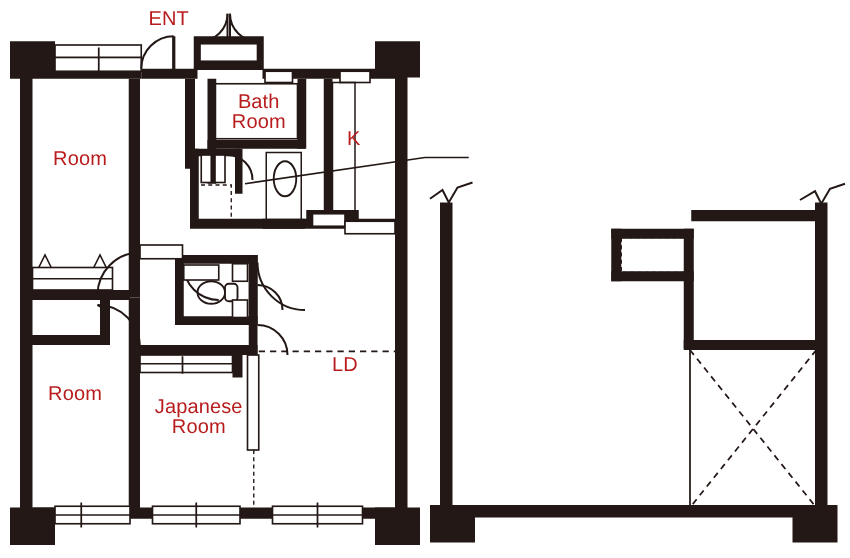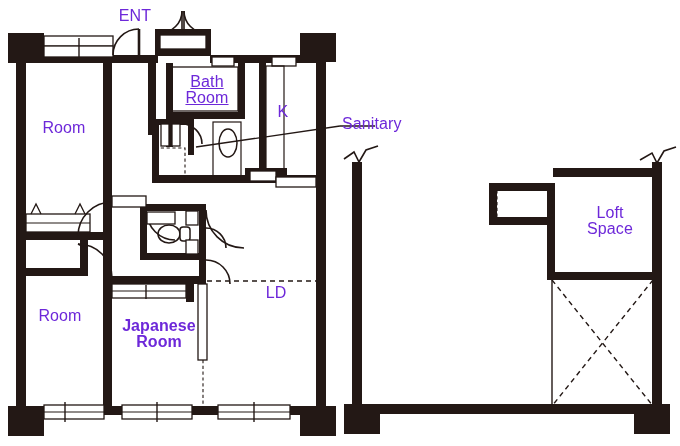--- a/index.html
+++ b/index.html
@@ -61,21 +61,21 @@
     stroke-width: 1.3;
   }
   .break-mark {
     stroke: #231815;
     fill: none;
     stroke-width: 1.6;
     stroke-linejoin: miter;
   }
   .plan-label {
     position: absolute;
-    color: #6d28d9;
+    color: #b91c1c;
     font-family: "Liberation Sans", sans-serif;
     white-space: pre;
     line-height: 1.02;
     text-align: center;
     letter-spacing: 0.1px;
   }
 </style>
 </head>
 <body>
 
@@ -278,33 +278,30 @@
       <rect class="dash-line-fine" x="497" y="190" width="55" height="28"></rect>
 
       <line class="thin-line" x1="552" y1="280" x2="552" y2="406" stroke-width="1.4"></line>
       <line class="dash-line" x1="552" y1="280" x2="653" y2="406"></line>
       <line class="dash-line" x1="653" y1="280" x2="552" y2="406"></line>
     </g>
   </svg>
 
   <div class="plan-label" style="left:108px; top:8px; width:54px; font-size:16px;">ENT</div>
 
-  <div class="plan-label" style="left:172px; top:74px; width:70px; font-size:16px;text-decoration:underline;"><span style="white-space:pre-line;">Bath
+  <div class="plan-label" style="left:172px; top:74px; width:70px; font-size:16px;"><span style="white-space:pre-line;">Bath
 Room</span></div>
 
   <div class="plan-label" style="left:270px; top:104px; width:26px; font-size:16px;">K</div>
 
   <div class="plan-label" style="left:29px; top:120px; width:70px; font-size:16px;">Room</div>
 
   <div class="plan-label" style="left:25px; top:308px; width:70px; font-size:16px;">Room</div>
 
-  <div class="plan-label" style="left:115px; top:318px; width:88px; font-size:16px;"><span style="white-space:pre-line;font-weight:bold;">Japanese
+  <div class="plan-label" style="left:115px; top:318px; width:88px; font-size:16px;"><span style="white-space:pre-line;">Japanese
 Room</span></div>
 
   <div class="plan-label" style="left:256px; top:285px; width:40px; font-size:16px;">LD</div>
 
-  <div class="plan-label" style="left:570px; top:205px; width:80px; font-size:16px;"><span style="white-space:pre-line;">Loft
-Space</span></div>
-
-
-  <div class="plan-label" style="left:342px; top:116px; width:90px; text-align:left; font-size:16px;">Sanitary</div>
+
+
 
 </div>
 
 </body></html>

